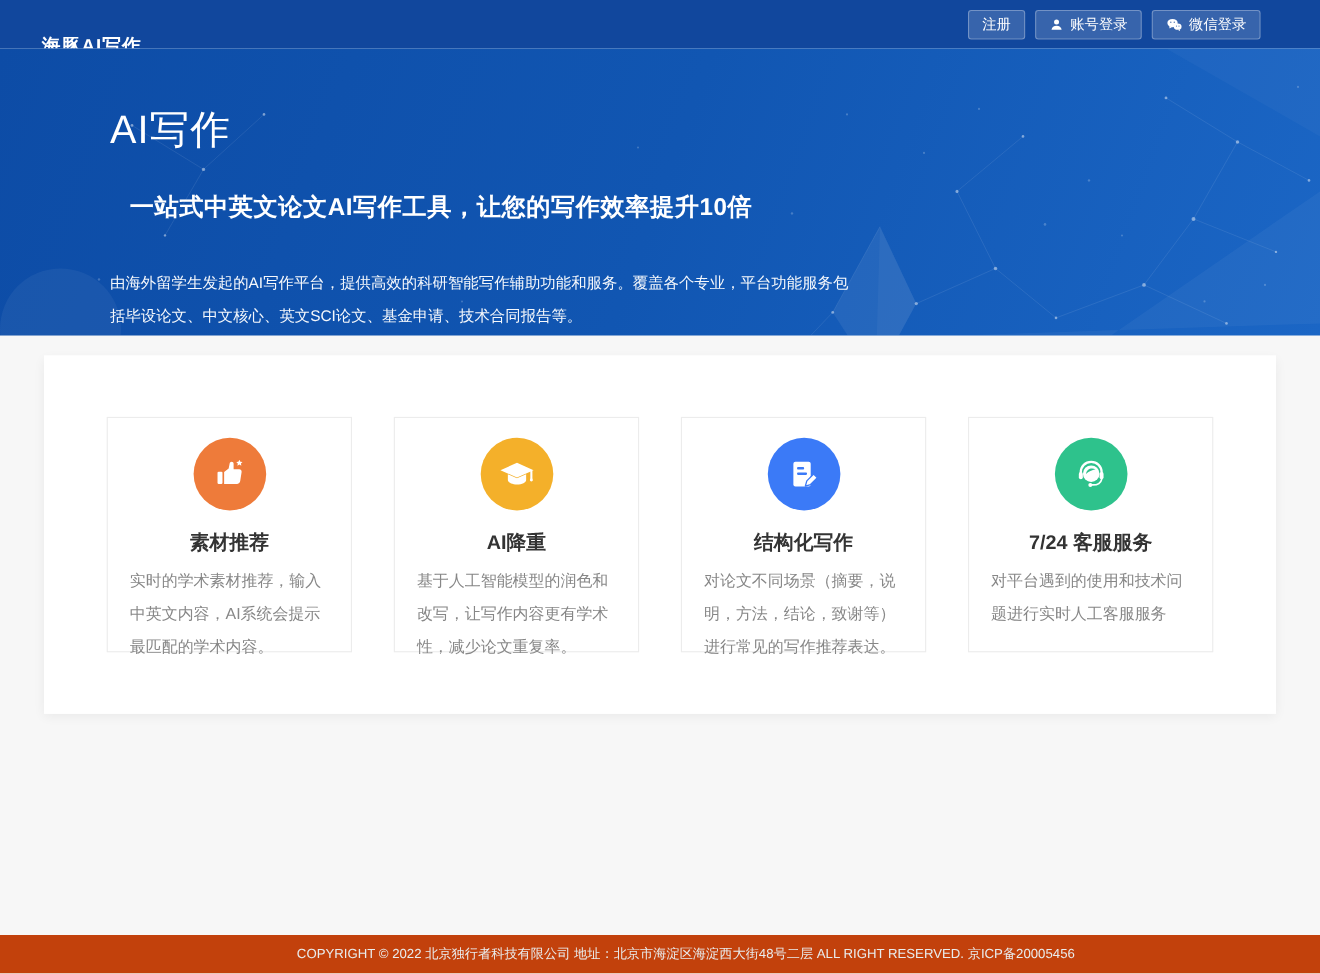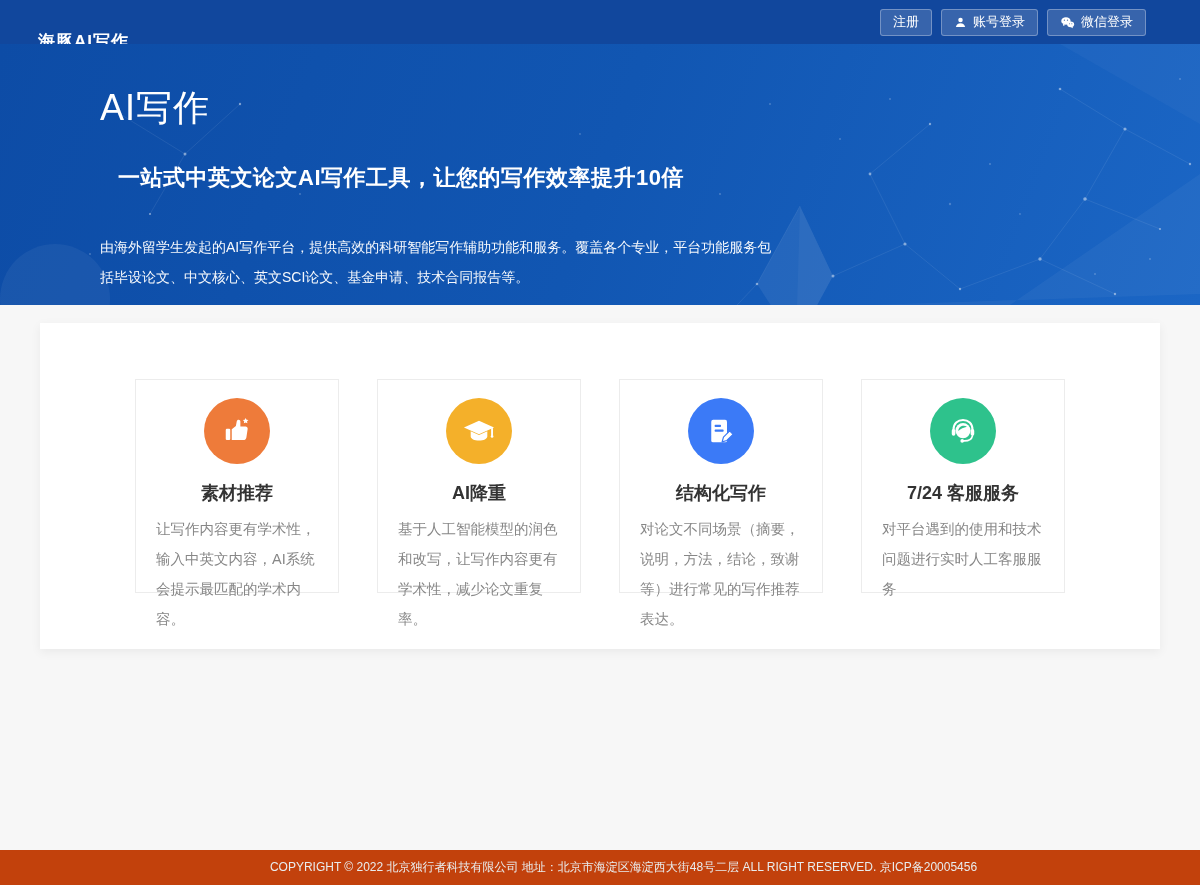--- a/index.html
+++ b/index.html
@@ -50,21 +50,21 @@
     height: 261px;
     background: linear-gradient(110deg, #0d4ca6 0%, #1156b2 50%, #1b66c5 100%);
     overflow: hidden;
   }
   .hero-bg { position: absolute; top: 0; left: 0; width: 1200px; height: 261px; }
   .hero-content {
     position: relative;
     width: 1000px;
     margin: 0 auto;
     color: #ffffff;
-    padding-top: 40px;
+    padding-top: 50px;
   }
   .hero-title { font-size: 36px; font-weight: 500; letter-spacing: 1px; }
   .hero-subtitle { font-size: 22px; font-weight: bold; margin-top: 30px; letter-spacing: 0.5px; margin-left: 18px; }
   .hero-desc {
     margin-top: 39px;
     font-size: 14px;
     line-height: 30px;
     max-width: 680px;
     color: rgba(255,255,255,0.96);
   }
@@ -77,21 +77,21 @@
     background: #ffffff;
     box-shadow: 0 3px 10px rgba(0,0,0,0.06);
     padding: 56px 0;
   }
   .cards {
     display: flex;
     justify-content: center;
     gap: 38px;
   }
   .card {
-    width: 204px;
+    width: 223px;
     height: 214px;
     background: #ffffff;
     border: 1px solid #ececec;
     padding: 18px 20px 0 20px;
     text-align: center;
   }
   .circle {
     width: 66px;
     height: 66px;
     border-radius: 50%;
@@ -246,21 +246,21 @@
 
       <div class="card">
         <div class="circle" style="background: rgb(238, 123, 58);">
           <svg viewBox="0 0 48 48" width="36" height="36">
             <rect x="9" y="21" width="6" height="15" rx="1.5" fill="#fff"></rect>
             <path d="M17 36V21.5l5.5-4.2 1.2-6.2c.2-1.2 1.2-2.1 2.4-2.1 1.4 0 2.4 1.1 2.4 2.4V18h6.8c1.8 0 3.2 1.6 2.9 3.4l-1.7 11.1c-.3 2-2 3.5-4 3.5H17z" fill="#fff"></path>
             <path d="M35.5 6.5l1.2 2.4 2.6.4-1.9 1.85.45 2.6-2.35-1.25-2.35 1.25.45-2.6-1.9-1.85 2.6-.4z" fill="#fff"></path>
           </svg>
         </div>
         <h3>素材推荐</h3>
-        <p>让写作内容更有学术性，输入中英文内容，AI系统会提示最匹配的学术内容。</p>
+        <p>实时的学术素材推荐，输入中英文内容，AI系统会提示最匹配的学术内容。</p>
       </div>
 
       <div class="card">
         <div class="circle" style="background: rgb(244, 176, 42);">
           <svg viewBox="0 0 48 48" width="38" height="38">
             <polygon points="24,11 43,19.5 24,28 5,19.5" fill="#fff"></polygon>
             <path d="M13.5 24.2v6.6c0 2.9 4.7 5.2 10.5 5.2s10.5-2.3 10.5-5.2v-6.6L24 28.9z" fill="#fff"></path>
             <path d="M40.5 21v8.2" stroke="#fff" stroke-width="2.4" stroke-linecap="round" fill="none"></path>
             <circle cx="40.5" cy="30.8" r="1.7" fill="#fff"></circle>
           </svg>

